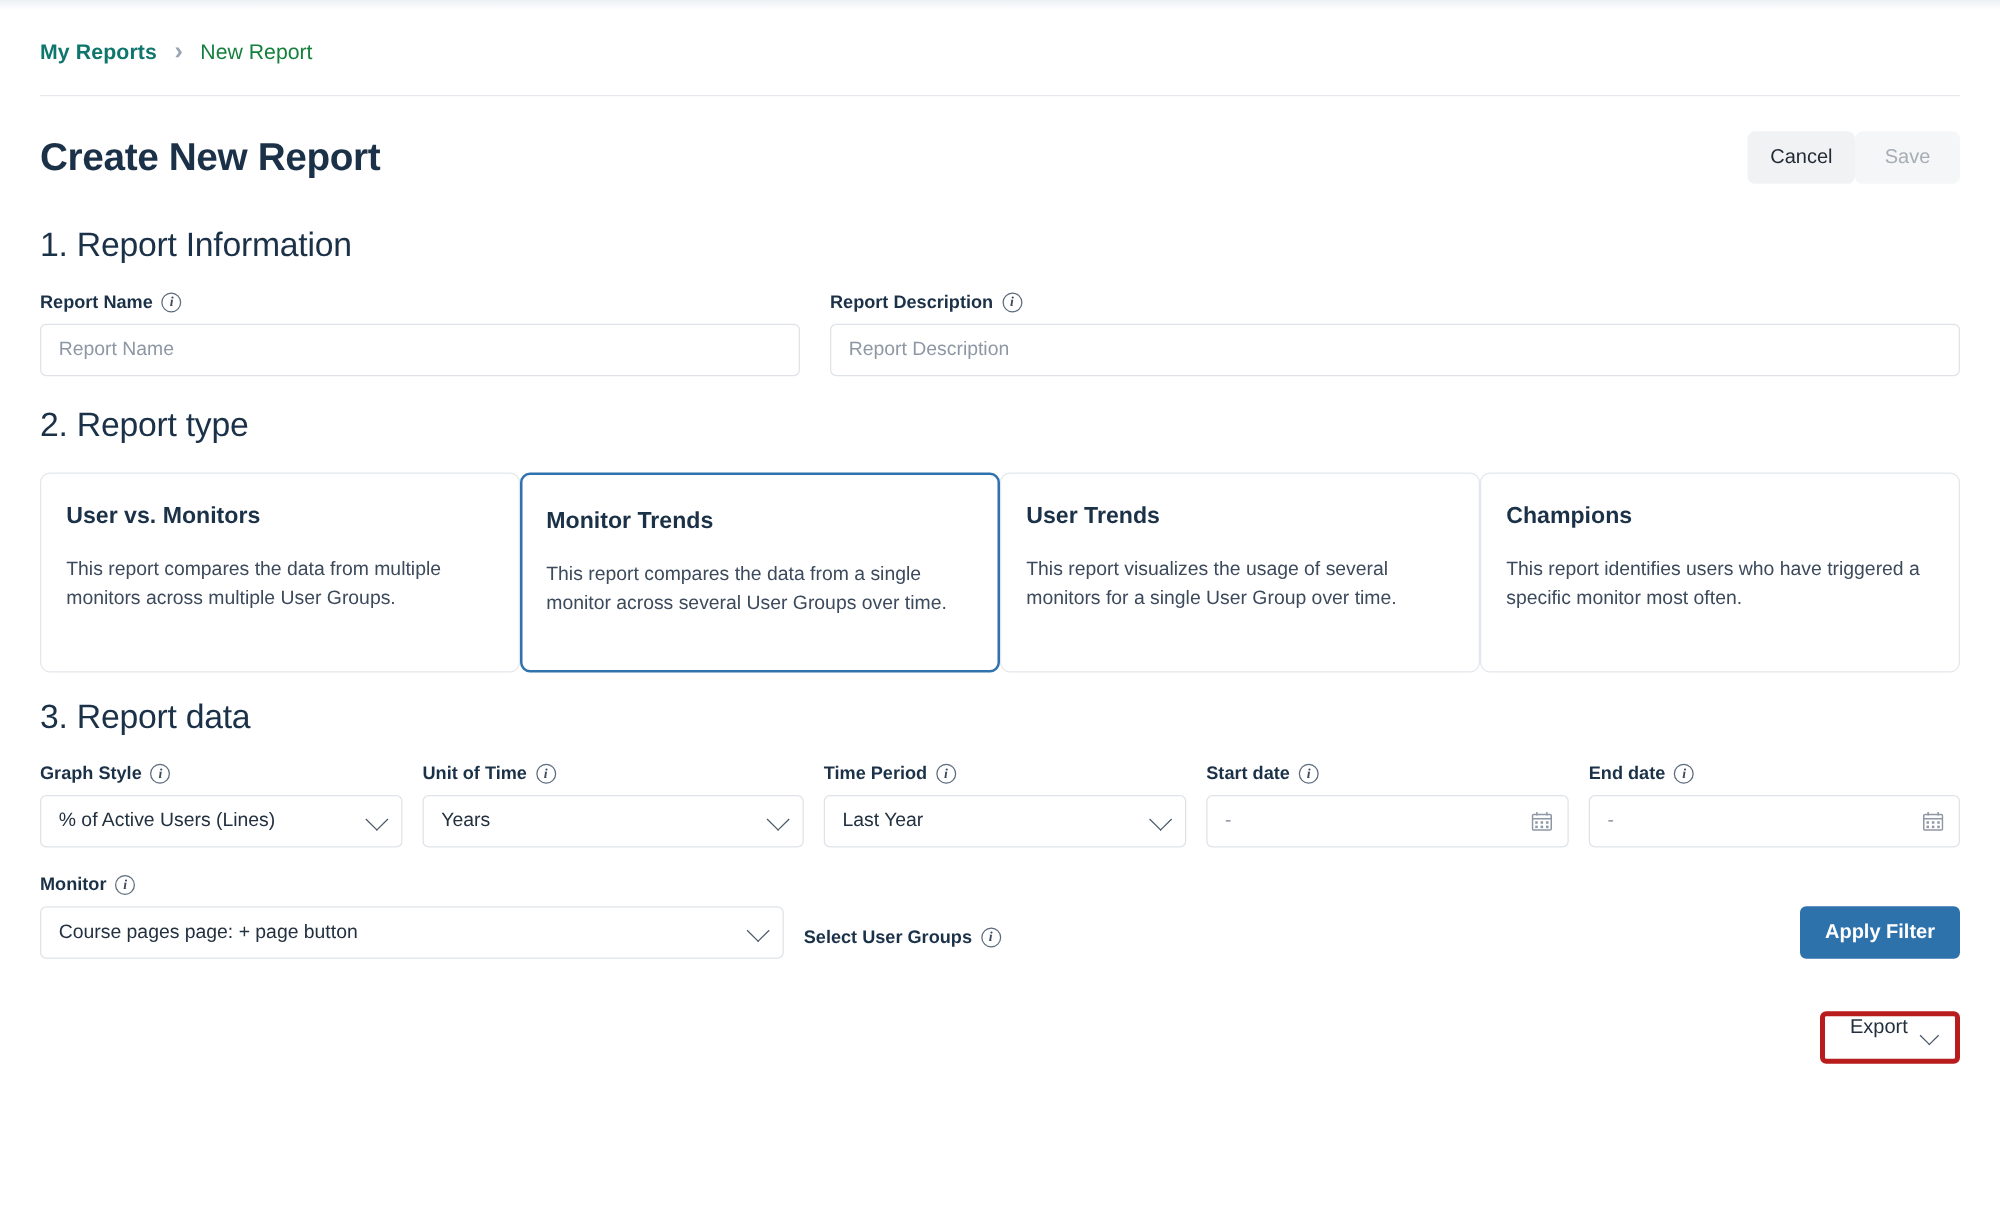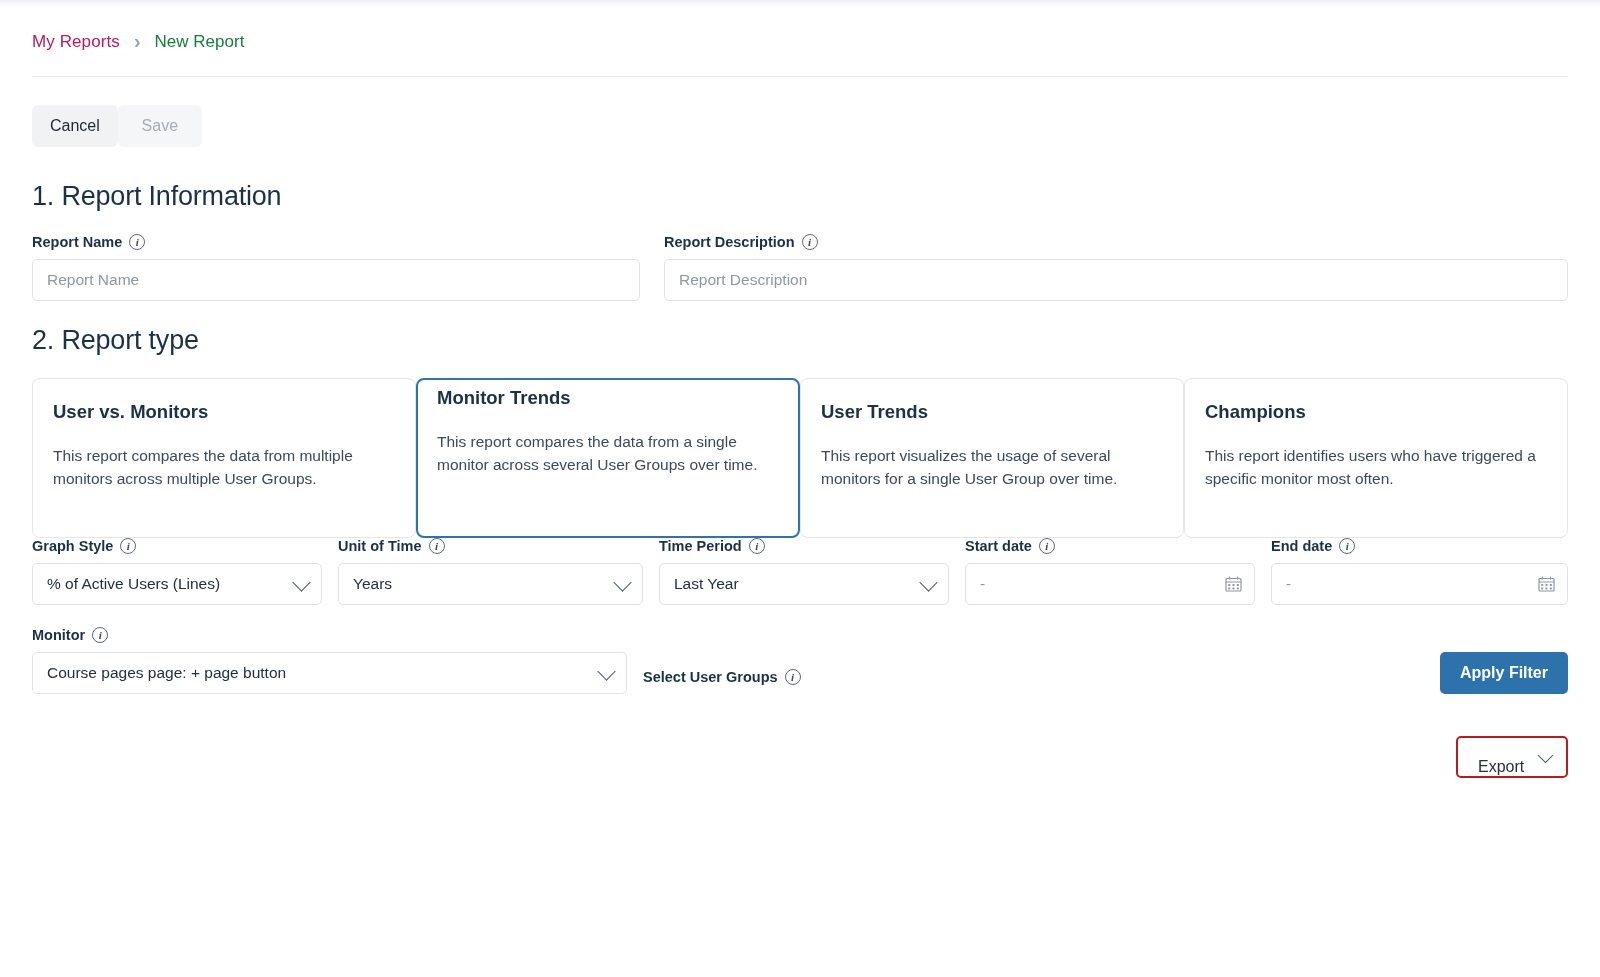--- a/index.html
+++ b/index.html
@@ -25,22 +25,22 @@
 
   
   .breadcrumb {
     display: flex;
     align-items: center;
     height: 68px;
     gap: 14px;
     font-size: 17px;
   }
   .crumb-link {
-    color: #be185d;
-    font-weight: 400;
+    color: #0f766e;
+    font-weight: 700;
     cursor: pointer;
     letter-spacing: .1px;
   }
   .crumb-sep {
     color: #9aa4b2;
     font-size: 20px;
     font-weight: 700;
     display: inline-block;
     line-height: 1;
     transform: translateY(-1px);
@@ -152,21 +152,21 @@
     flex: 1;
     min-height: 160px;
     border: 1px solid #e3e7ec;
     border-radius: 8px;
     padding: 22px 20px 20px 20px;
     background: #fff;
     cursor: pointer;
   }
   .card.selected {
     border: 2px solid #2f72ac;
-    padding: 7px 19px 19px 19px;
+    padding: 25px 19px 19px 19px;
   }
   .card-title {
     font-size: 18.5px;
     font-weight: 600;
     color: #1b3148;
     margin-bottom: 22px;
   }
   .card-desc {
     font-size: 15.5px;
     line-height: 1.48;
@@ -275,47 +275,48 @@
   .export-row {
     display: flex;
     justify-content: flex-end;
     margin-top: 42px;
   }
   .btn-export {
     position: relative;
     height: 42px;
     min-width: 112px;
     padding: 0 36px 0 20px;
-    border: 2px solid #b91c1c;
+    border: 4px solid #b91c1c;
     border-radius: 5px;
     background: #fff;
     color: #22303f;
     font-size: 16px;
     font-family: inherit;
     cursor: pointer;
     display: flex;
-    align-items: flex-end;
+    align-items: flex-start;
   }
   .btn-export .chev { right: 15px; width: 11px; height: 11px; margin-top: -7px; }
 </style>
 </head>
 <body>
 
 <div class="top-strip"></div>
 
 <div class="page">
 
   <div class="breadcrumb">
     <span class="crumb-link">My Reports</span>
     <span class="crumb-sep">›</span>
     <span class="crumb-current">New Report</span>
   </div>
   <div class="divider"></div>
 
   <div class="page-head">
+    <h1 class="page-title">Create New Report</h1>
     <div class="head-actions">
       <button class="btn-soft">Cancel</button>
       <button class="btn-soft disabled">Save</button>
     </div>
   </div>
 
   <h2 class="section-title">1. Report Information</h2>
 
   <div class="row-2">
     <div class="col-name">
@@ -348,20 +349,21 @@
     <div class="card">
       <div class="card-title">User Trends</div>
       <div class="card-desc">This report visualizes the usage of several monitors for a single User Group over time.</div>
     </div>
     <div class="card">
       <div class="card-title">Champions</div>
       <div class="card-desc">This report identifies users who have triggered a specific monitor most often.</div>
     </div>
   </div>
 
+  <h2 class="section-title tight">3. Report data</h2>
 
   <div class="controls-row">
 
     <div class="ctl-graph">
       <div class="field-label">
         <span>Graph Style</span>
         <span class="info-icon">i</span>
       </div>
       <div class="select-box">
         <span>% of Active Users (Lines)</span>

